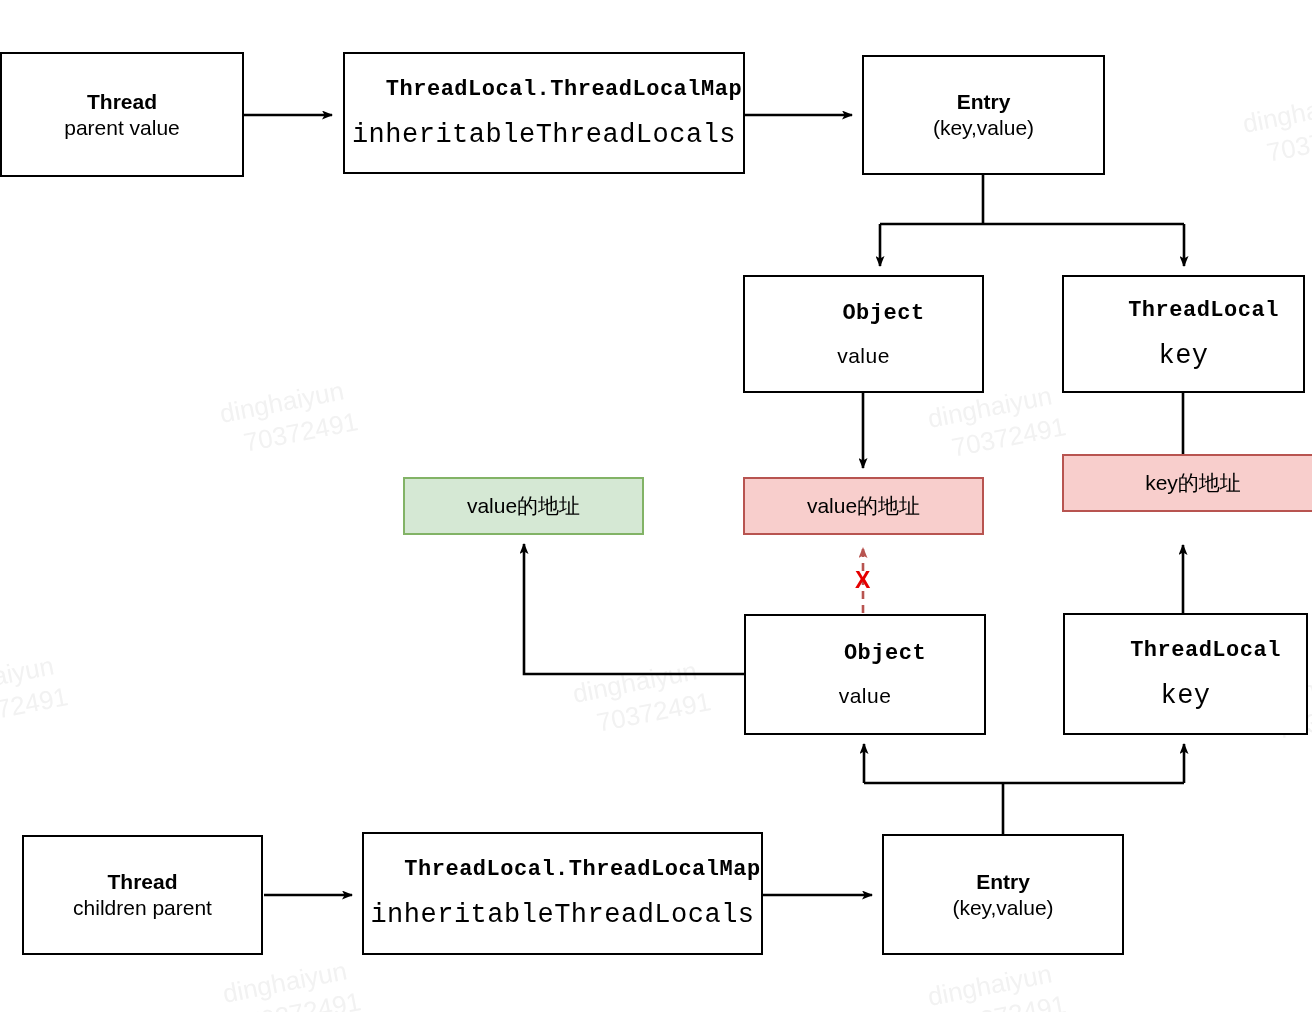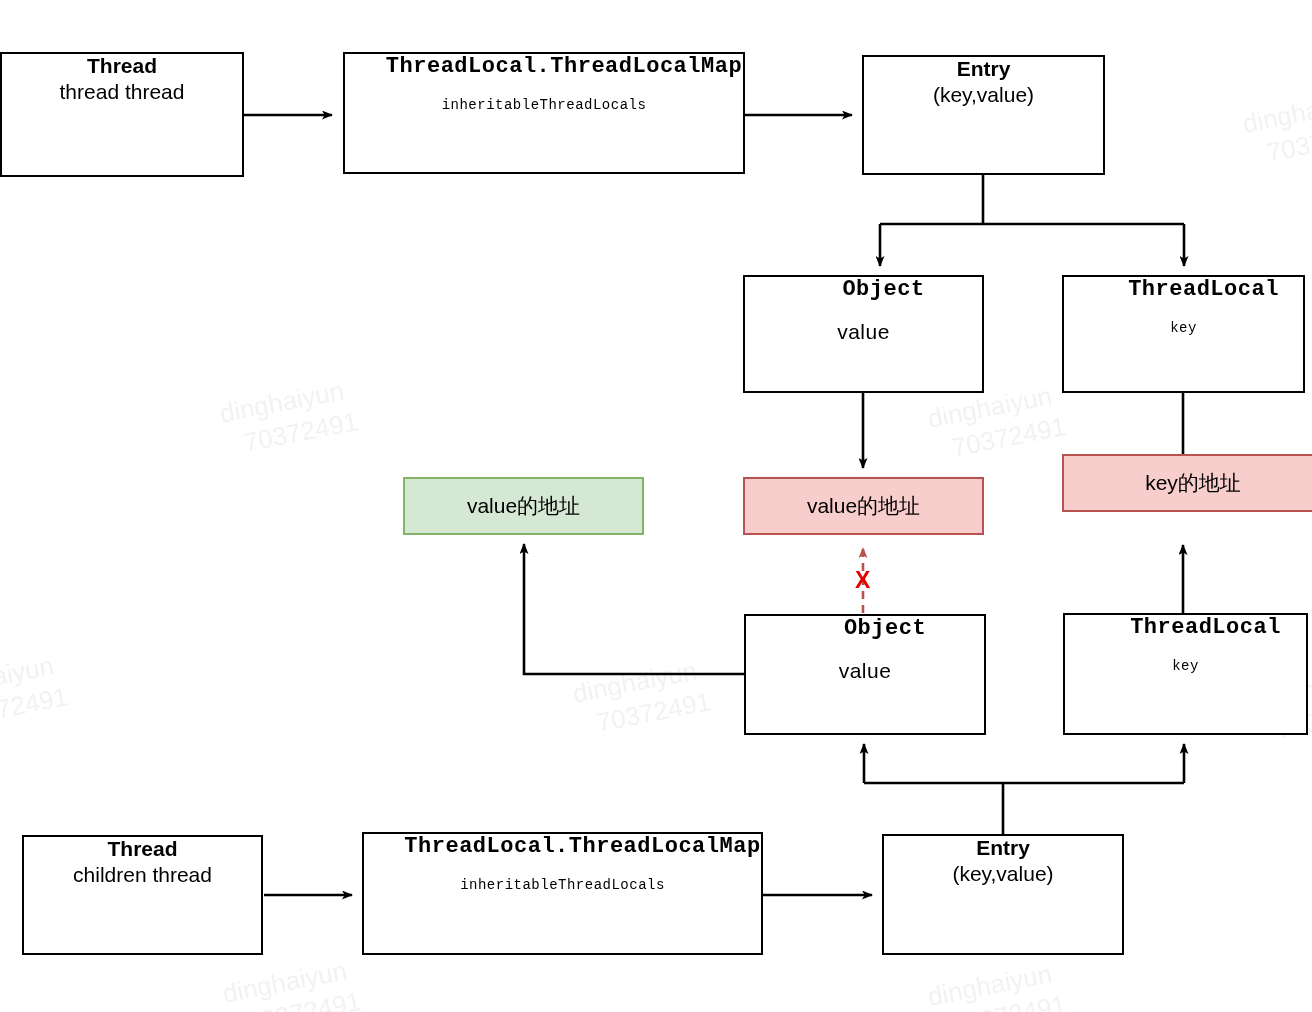--- a/index.html
+++ b/index.html
@@ -47,36 +47,37 @@
 
   
   .node {
     position: absolute;
     box-sizing: border-box;
     border: 2px solid #000000;
     background: #ffffff;
     display: flex;
     flex-direction: column;
     align-items: center;
+    justify-content: center;
     z-index: 3;
     text-align: center;
   }
   .node .ttl {
     font-weight: bold;
     color: #000000;
   }
   .node .sub {
     color: #000000;
   }
   
   .node.sans .ttl { font-family: "Liberation Sans", sans-serif; font-size: 21px; }
   .node.sans .sub { font-family: "Liberation Sans", sans-serif; font-size: 21px; margin-top: 2px; }
   
   .node.mono .ttl { font-family: "Liberation Mono", monospace; font-size: 22px; letter-spacing: .5px; margin-left: 40px; }
-  .node.mono .sub { font-family: "Liberation Mono", monospace; font-size: 14px; margin-top: 18px; letter-spacing: .5px; }
+  .node.mono .sub { font-family: "Liberation Mono", monospace; font-size: 27px; margin-top: 18px; letter-spacing: .5px; }
   .node.mono .sub.sanssub { font-family: "Liberation Sans", sans-serif; font-size: 21px; }
 
   
   .chip {
     position: absolute;
     box-sizing: border-box;
     border: 2px solid;
     display: flex;
     align-items: center;
     justify-content: center;
@@ -154,21 +155,21 @@
       <line x1="264" y1="895" x2="352" y2="895" marker-end="url(#ah)"></line>
 
       <line x1="763" y1="895" x2="872" y2="895" marker-end="url(#ah)"></line>
     </g>
 
     <line x1="863" y1="613" x2="863" y2="548" stroke="#b85450" stroke-width="2.6" stroke-dasharray="8 6" fill="none" marker-end="url(#ahr)"></line>
   </svg>
 
   <div class="node sans" style="left:0px; top:52px; width:244px; height:125px;">
     <div class="ttl">Thread</div>
-    <div class="sub">thread thread</div>
+    <div class="sub">parent value</div>
   </div>
 
   <div class="node mono" style="left:343px; top:52px; width:402px; height:122px;">
     <div class="ttl">ThreadLocal.ThreadLocalMap</div>
     <div class="sub">inheritableThreadLocals</div>
   </div>
 
   <div class="node sans" style="left:862px; top:55px; width:243px; height:120px;">
     <div class="ttl">Entry</div>
     <div class="sub">(key,value)</div>
@@ -189,21 +190,21 @@
     <div class="sub sanssub">value</div>
   </div>
 
   <div class="node mono" style="left:1063px; top:613px; width:245px; height:122px;">
     <div class="ttl">ThreadLocal</div>
     <div class="sub">key</div>
   </div>
 
   <div class="node sans" style="left:22px; top:835px; width:241px; height:120px;">
     <div class="ttl">Thread</div>
-    <div class="sub">children thread</div>
+    <div class="sub">children parent</div>
   </div>
 
   <div class="node mono" style="left:362px; top:832px; width:401px; height:123px;">
     <div class="ttl">ThreadLocal.ThreadLocalMap</div>
     <div class="sub">inheritableThreadLocals</div>
   </div>
 
   <div class="node sans" style="left:882px; top:834px; width:242px; height:121px;">
     <div class="ttl">Entry</div>
     <div class="sub">(key,value)</div>

